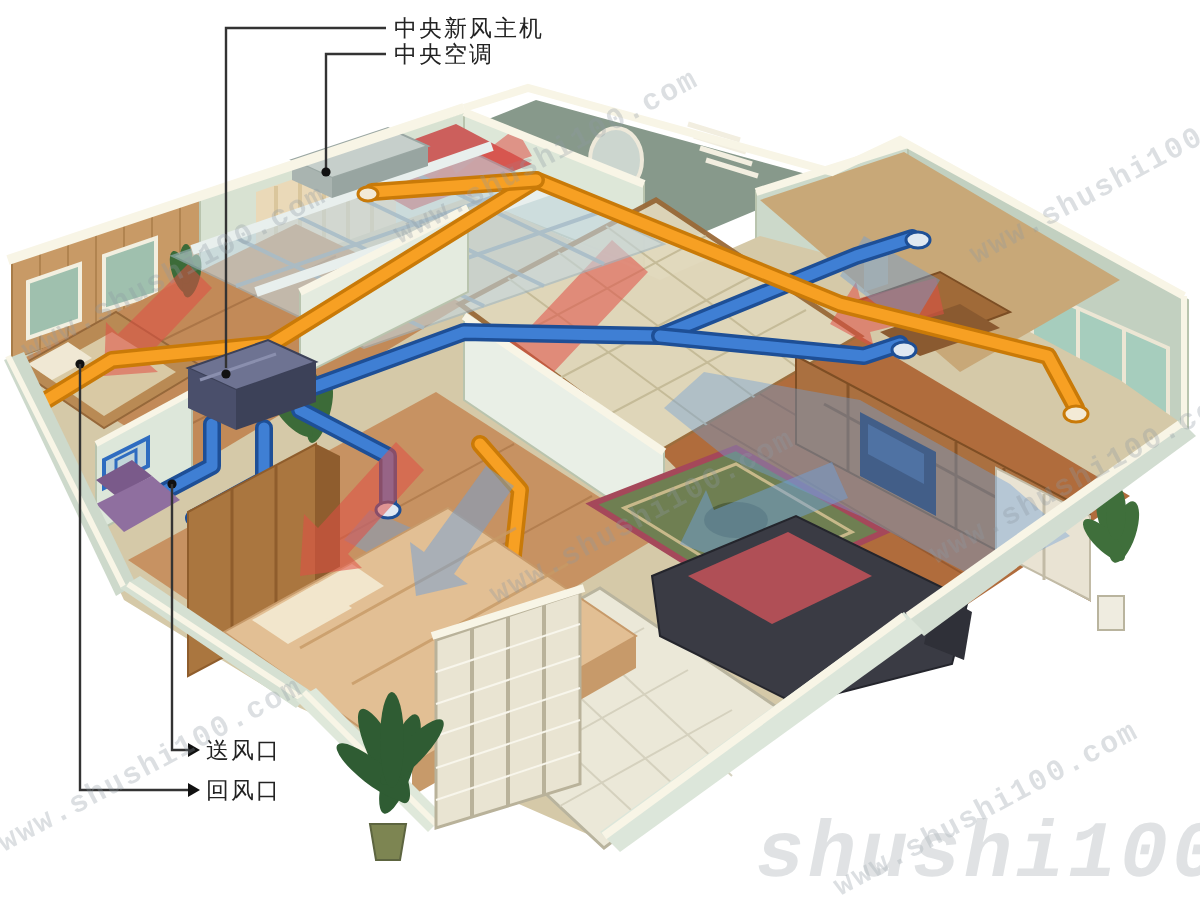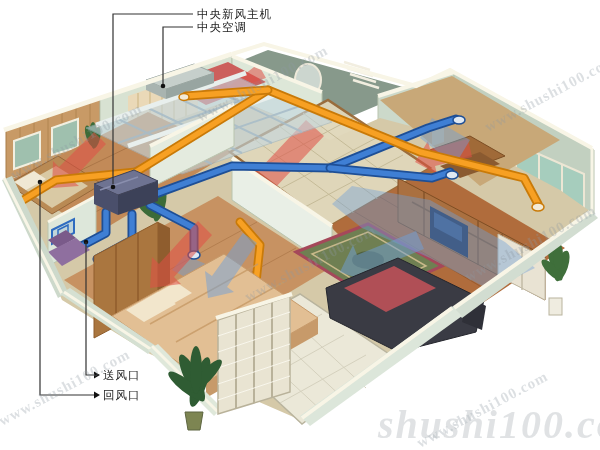--- a/index.html
+++ b/index.html
@@ -1,17 +1,17 @@
 <!DOCTYPE html>
 <html><head>
 <meta charset="utf-8">
 <style>
   html,body{margin:0;padding:0;background:#fff;}
   .stage{position:relative;width:600px;height:450px;background:#fff;overflow:hidden;
-         font-family:Liberation Serif, serif;}
+         font-family:Liberation Mono, monospace;}
   svg{display:block}
   .ann-text{font-size:11.5px;fill:#232323;letter-spacing:1px;font-weight:500;}
   .wm-diag{font-size:15px;fill:#8e99a2;opacity:.30;font-weight:600;letter-spacing:1px;}
   .wm-big{font-size:40px;font-style:italic;fill:#b6bcc0;opacity:.42;letter-spacing:2px;font-weight:700;}
   .leader{stroke:#333;stroke-width:1.2;fill:none;}
 </style>
 </head>
 <body>
 
 <div class="stage">

